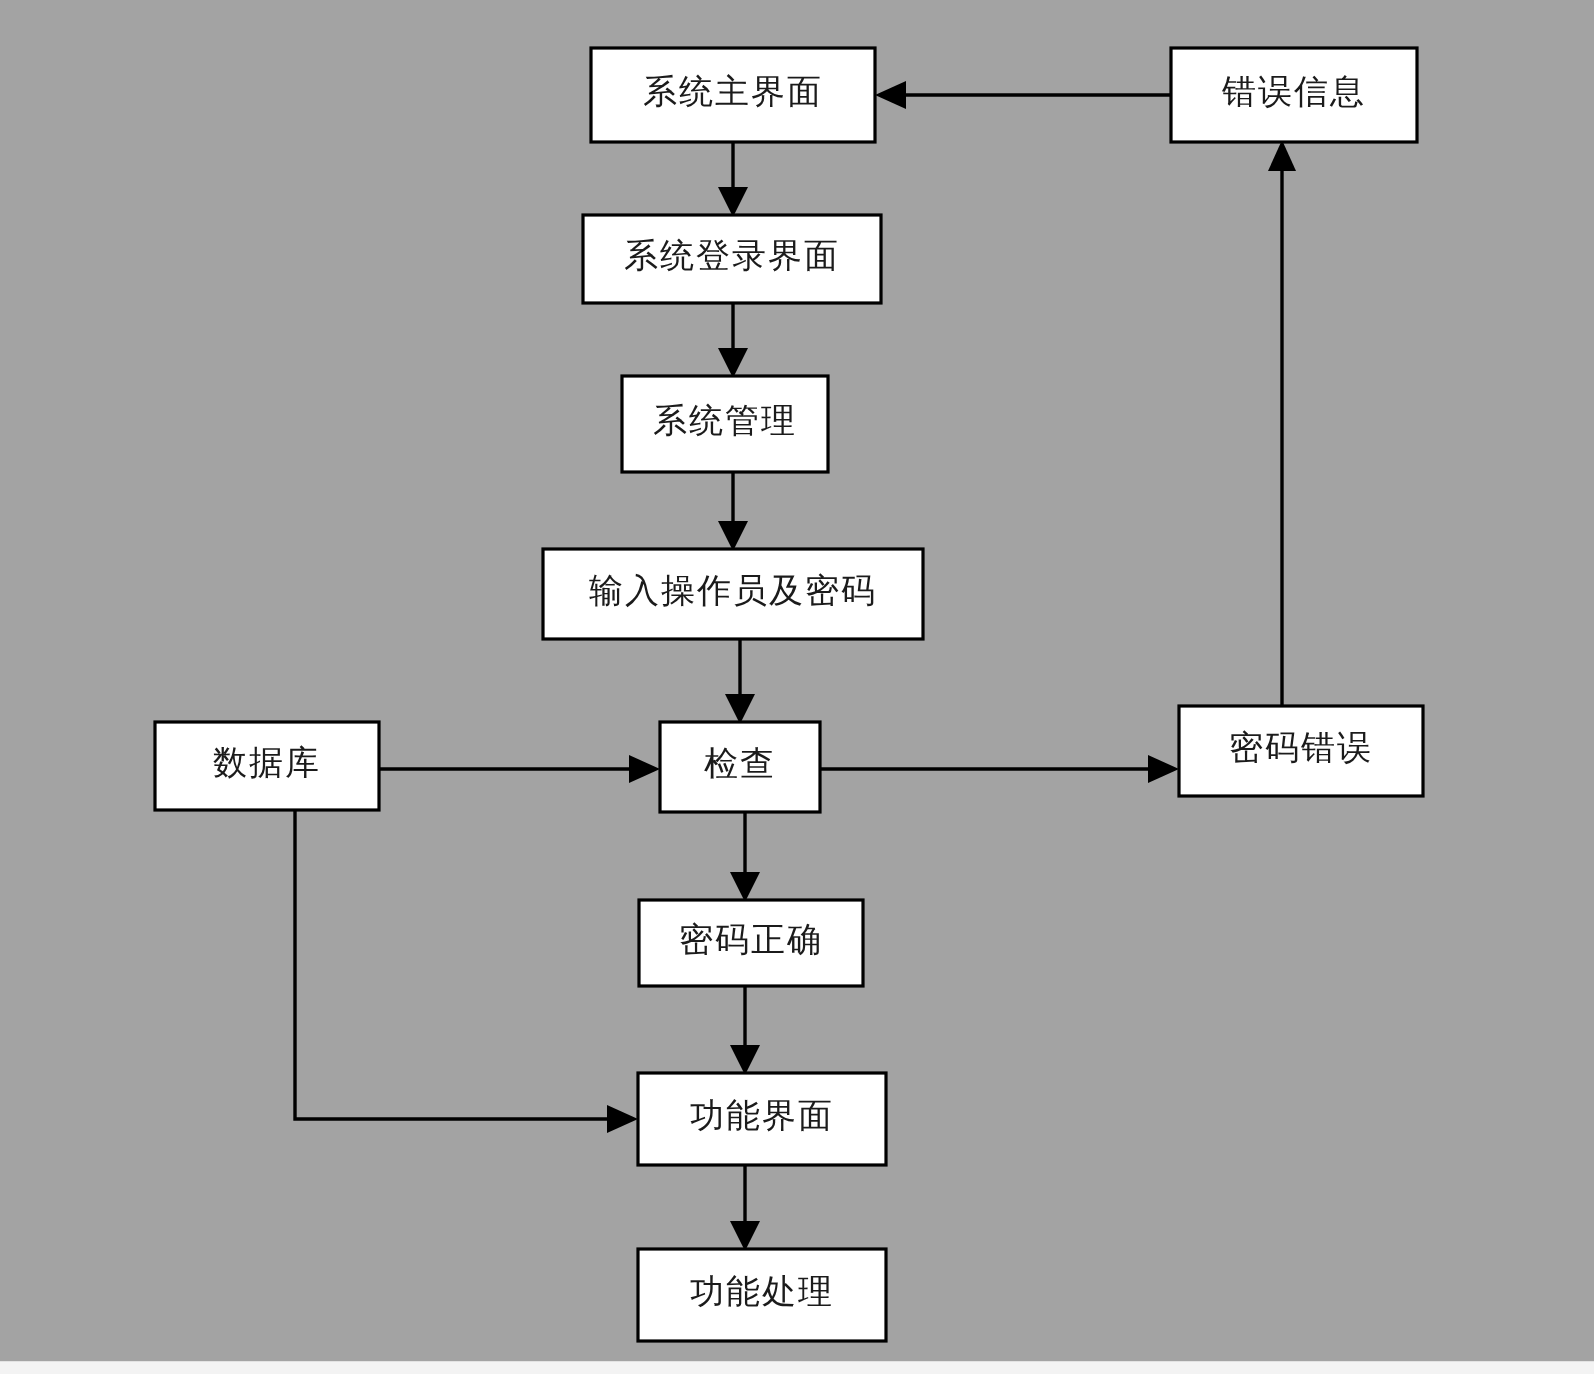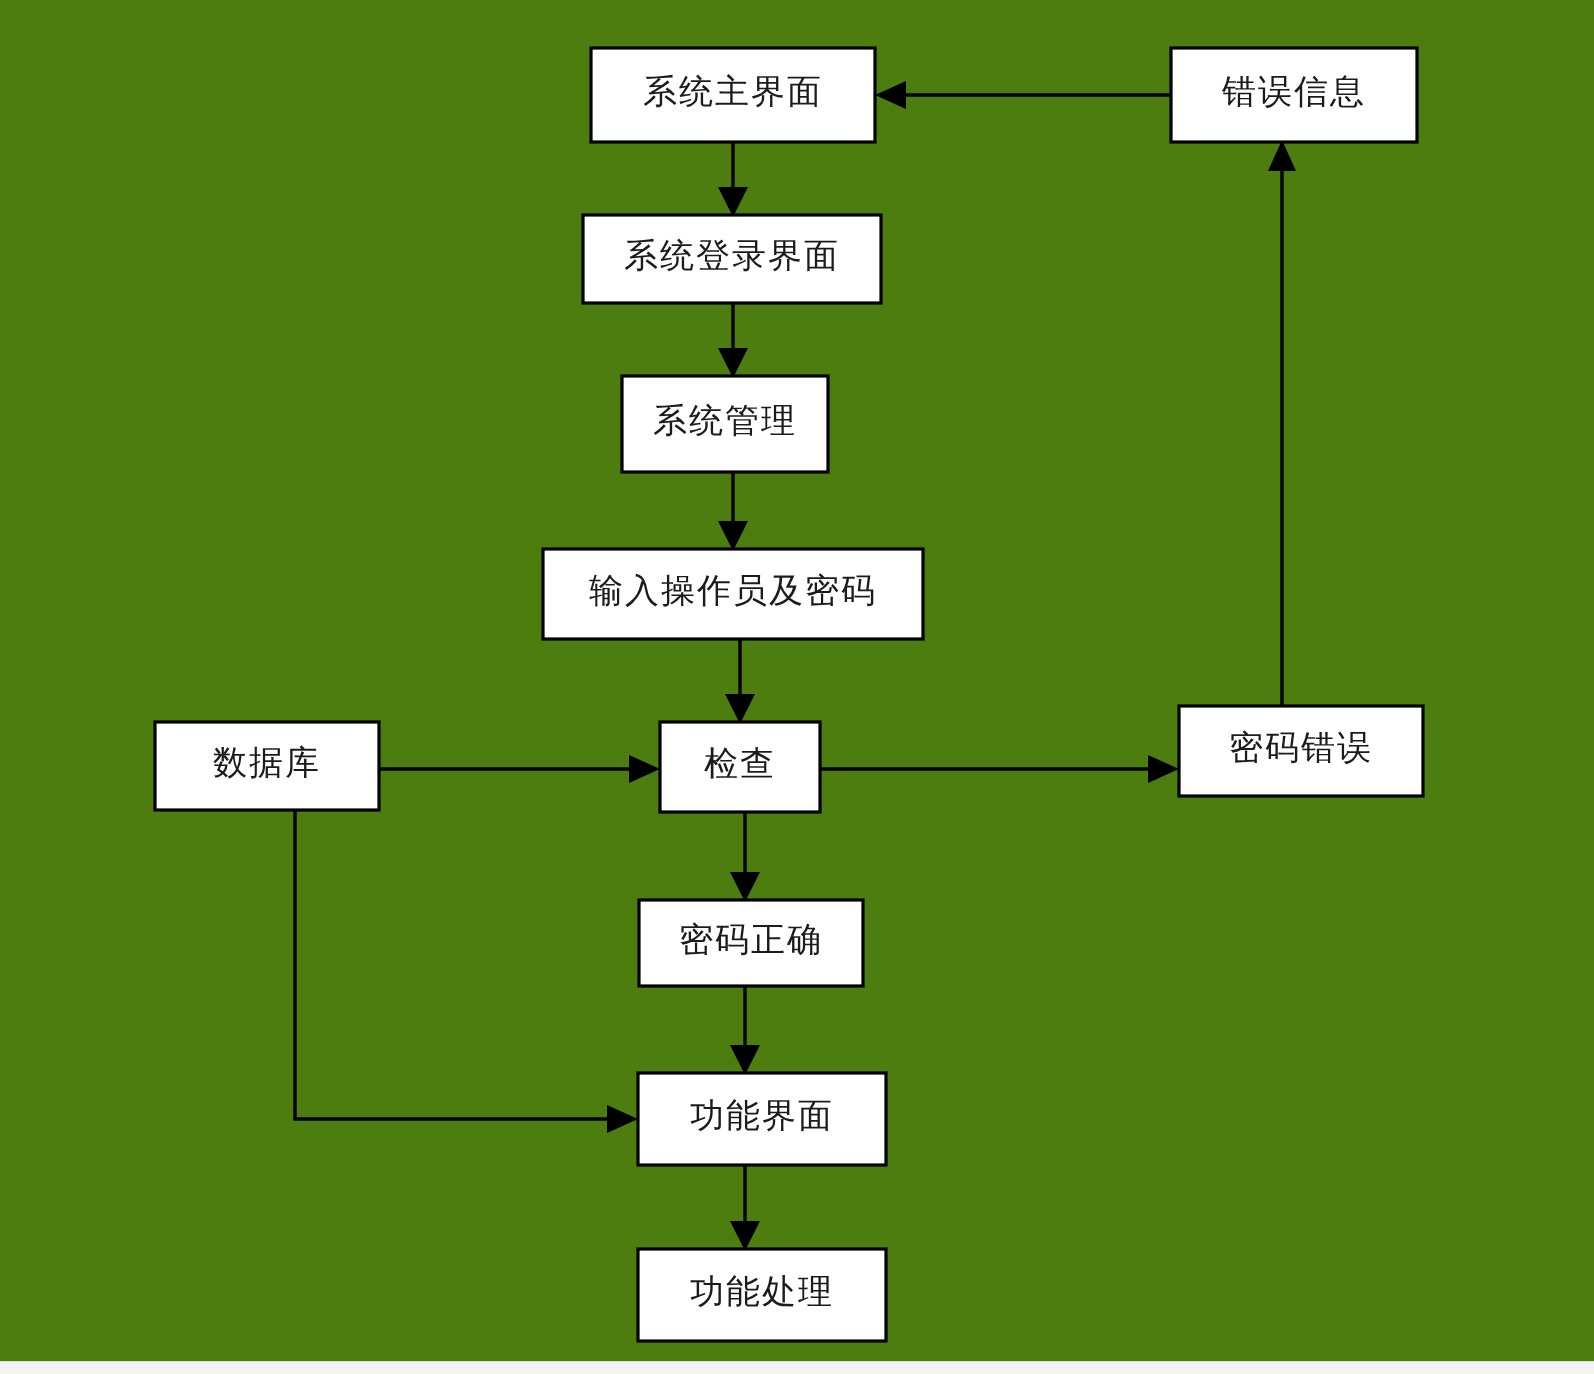--- a/index.html
+++ b/index.html
@@ -10,21 +10,21 @@
   body {
     width: 1594px;
     height: 1374px;
     font-family: "Liberation Serif", "DejaVu Serif", serif;
     overflow: hidden;
   }
   #flowchart-root {
     position: relative;
     width: 1594px;
     height: 1374px;
-    background: #4d7c0f;
+    background: #a3a3a3;
   }
   #flow-svg {
     position: absolute;
     top: 0;
     left: 0;
     width: 1594px;
     height: 1374px;
   }
   .node-box {
     fill: #ffffff;

